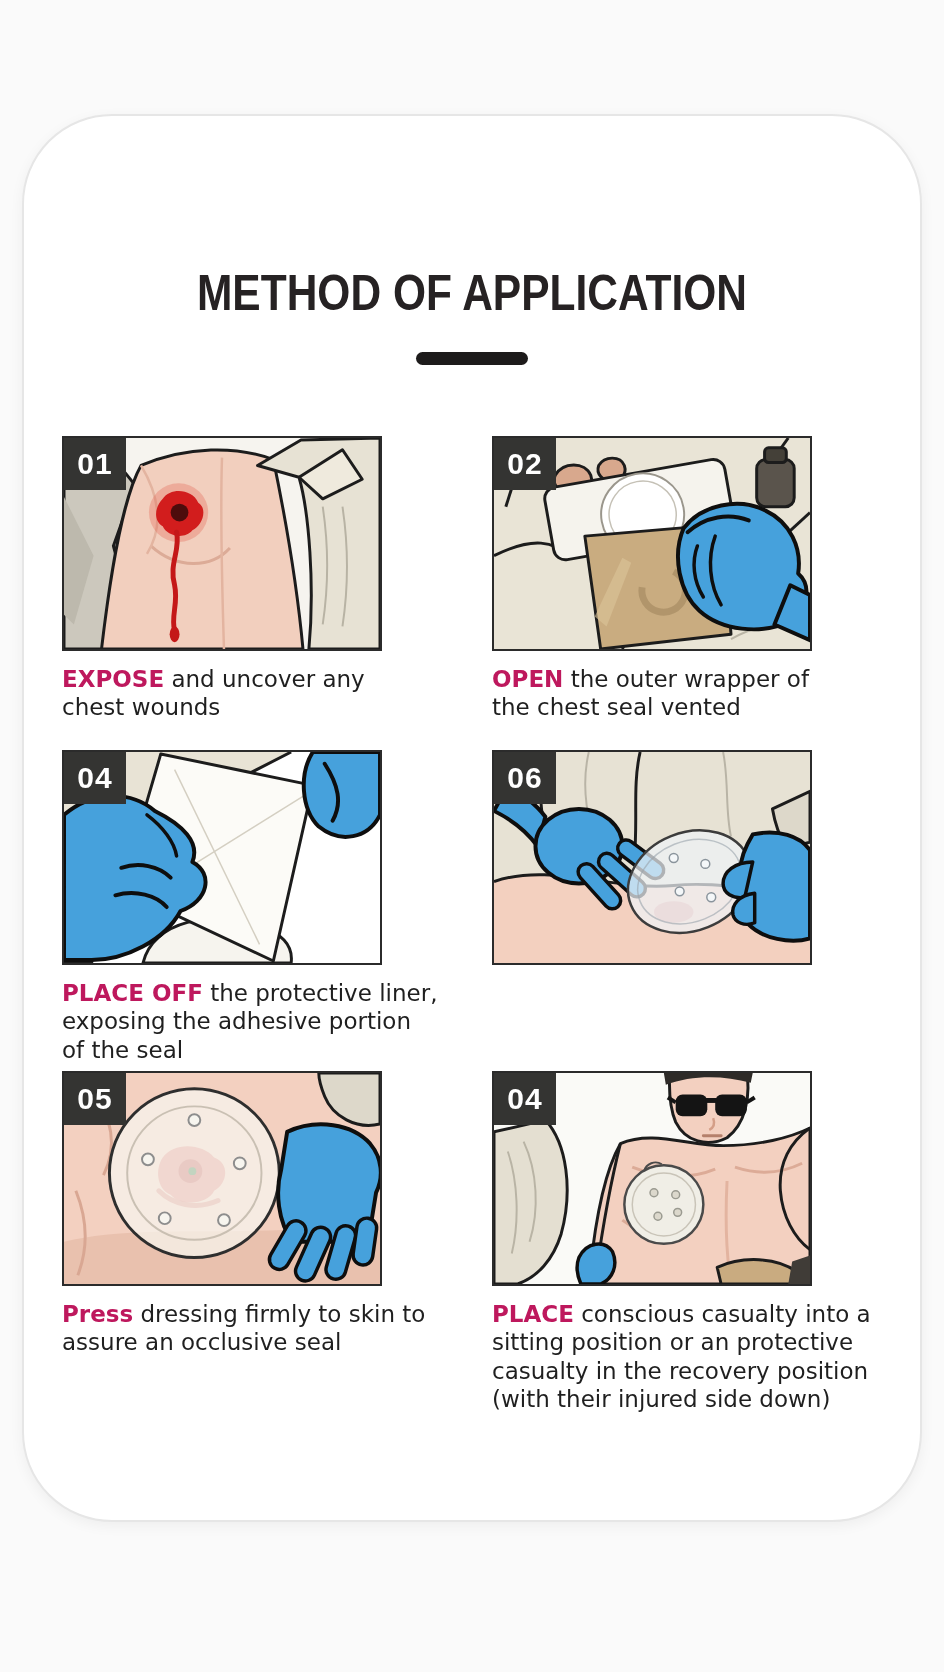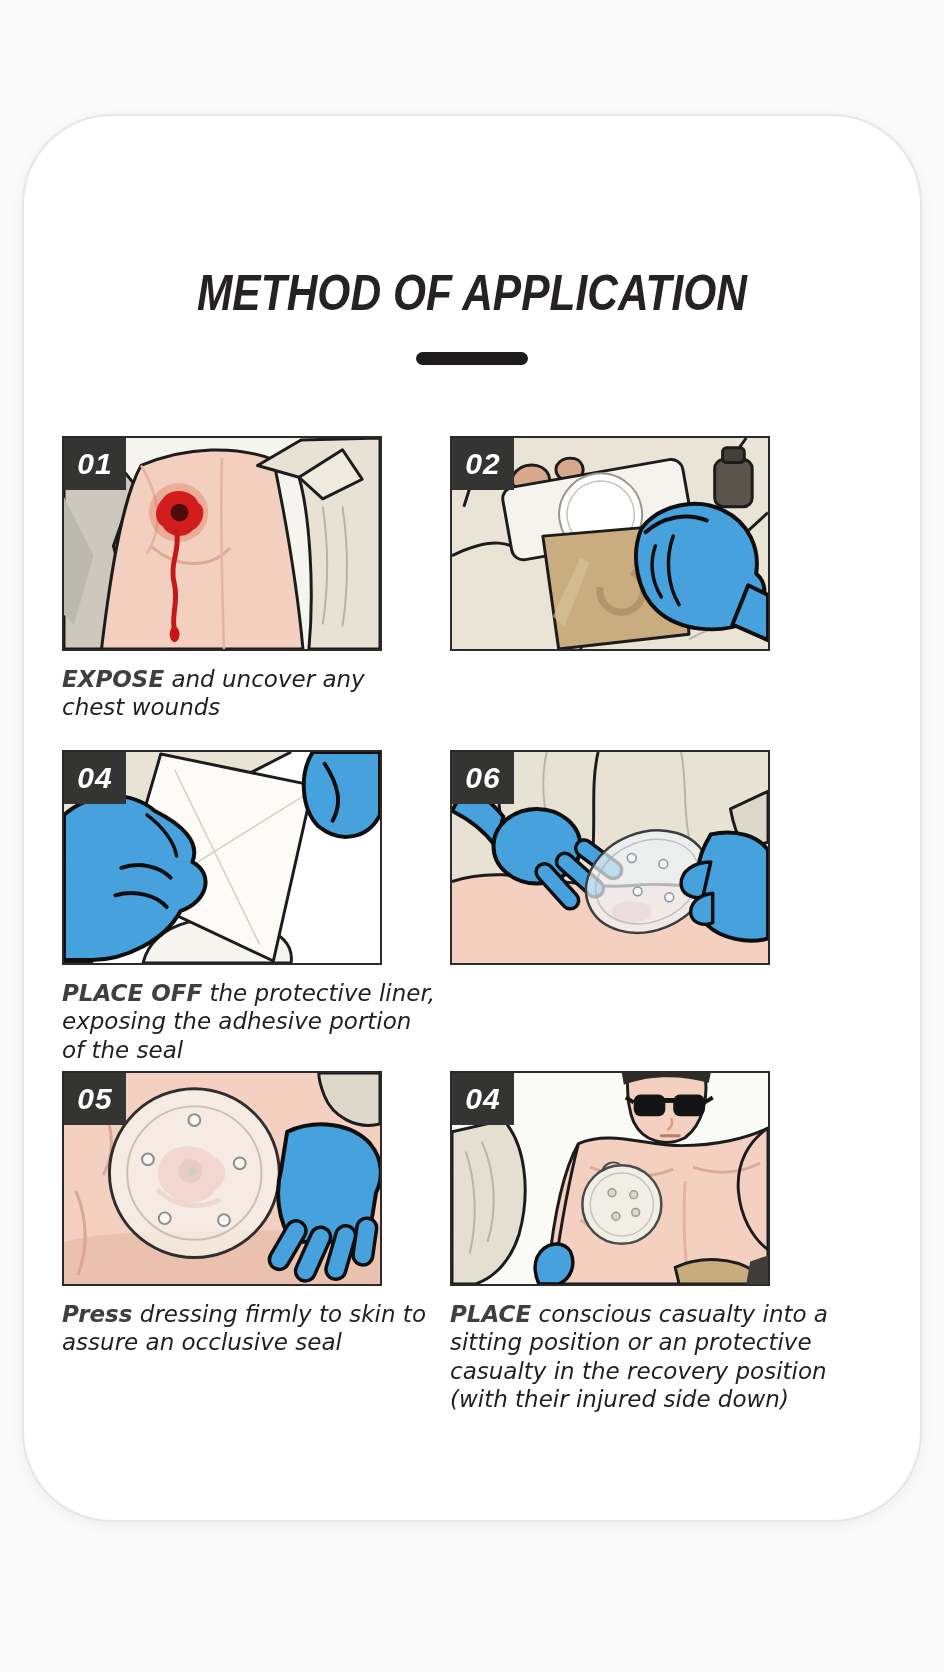--- a/index.html
+++ b/index.html
@@ -11,21 +11,20 @@
   }
   .card{
     position:absolute;left:22px;top:114px;
     width:900px;height:1408px;
     background:#ffffff;
     border:2px solid #e6e6e6;
     border-radius:90px;
     box-shadow:0 4px 14px rgba(0,0,0,0.05);
     box-sizing:border-box;
     overflow:hidden;
-    font-style:italic;
   }
   .title{
     margin:148px 0 0 0;
     text-align:center;
     font-size:50px;
     font-weight:700;
     color:#262223;
     letter-spacing:0px;
     transform:scaleX(0.85);
     transform-origin:50% 50%;
@@ -33,21 +32,21 @@
   }
   .title-bar{
     width:112px;height:13px;border-radius:7px;
     background:#1d1b1b;
     margin:30px auto 0 auto;
   }
   .grid{
     display:grid;
     grid-template-columns:320px 320px;
     grid-template-rows:314px 321px auto;
-    column-gap:68px;
+    column-gap:110px;
     margin:71px 0 0 38px;
   }
   .step{margin:0;}
   .panel{
     position:relative;
     width:320px;height:215px;
     border:2px solid #2b2b2b;
     background:#ffffff;
     box-sizing:border-box;
   }
@@ -63,21 +62,21 @@
   }
   .caption{
     margin:14px 0 0 0;
     width:432px;
     font-family:"DejaVu Sans","Liberation Sans",sans-serif;
     font-size:23px;
     line-height:1.23;
     color:#1f1f1f;
     white-space:pre-line;
   }
-  .kw{font-weight:700;color:#404040;}
+  .kw{font-weight:700;color:#be185d;}
 </style>
 </head>
 <body>
 
 <div class="card">
 
   <h1 class="title">METHOD OF APPLICATION</h1>
   <div class="title-bar"></div>
 
   <section class="grid">
@@ -136,20 +135,22 @@
           <path d="M150,152 a22,22 0 1 0 32,-16" stroke="#a68c62" stroke-width="7" fill="none" opacity="0.7"></path>
           <path d="M186,128 L200,134 L188,144 Z" fill="#a68c62" opacity="0.7"></path>
           <path d="M102,182 L130,122 L139,127 L114,192 Z" fill="#dcc49a" opacity="0.6"></path>
           <path d="M192,92 C210,68 248,60 275,74 C300,86 312,112 308,138 C322,150 318,176 300,187 C270,201 230,196 208,176 C188,158 180,120 192,92 Z" fill="#46a1dc" stroke="#0e0e0e" stroke-width="4" stroke-linejoin="round"></path>
           <path d="M196,96 C214,80 238,76 258,84" stroke="#0e0e0e" stroke-width="4" fill="none" stroke-linecap="round"></path>
           <path d="M206,110 C200,126 202,146 212,162" stroke="#0e0e0e" stroke-width="3.5" fill="none" stroke-linecap="round"></path>
           <path d="M224,100 C216,122 218,150 230,170" stroke="#0e0e0e" stroke-width="3.5" fill="none" stroke-linecap="round"></path>
           <path d="M300,150 L320,160 L320,206 L284,190 Z" fill="#46a1dc" stroke="#0e0e0e" stroke-width="4" stroke-linejoin="round"></path>
         </svg>
       </div>
+      <figcaption class="caption"><span class="kw">OPEN</span><span> the outer wrapper of
+the chest seal vented</span></figcaption>
     </figure>
 
     <figure class="step">
       <div class="panel">
         <span class="badge">
             <span>04</span>
           </span>
         <svg viewBox="0 0 320 215" preserveAspectRatio="none">
           <rect width="320" height="215" fill="#ffffff"></rect>
           <path d="M0,0 L230,0 L90,72 L0,106 Z" fill="#e8e3d5"></path>

